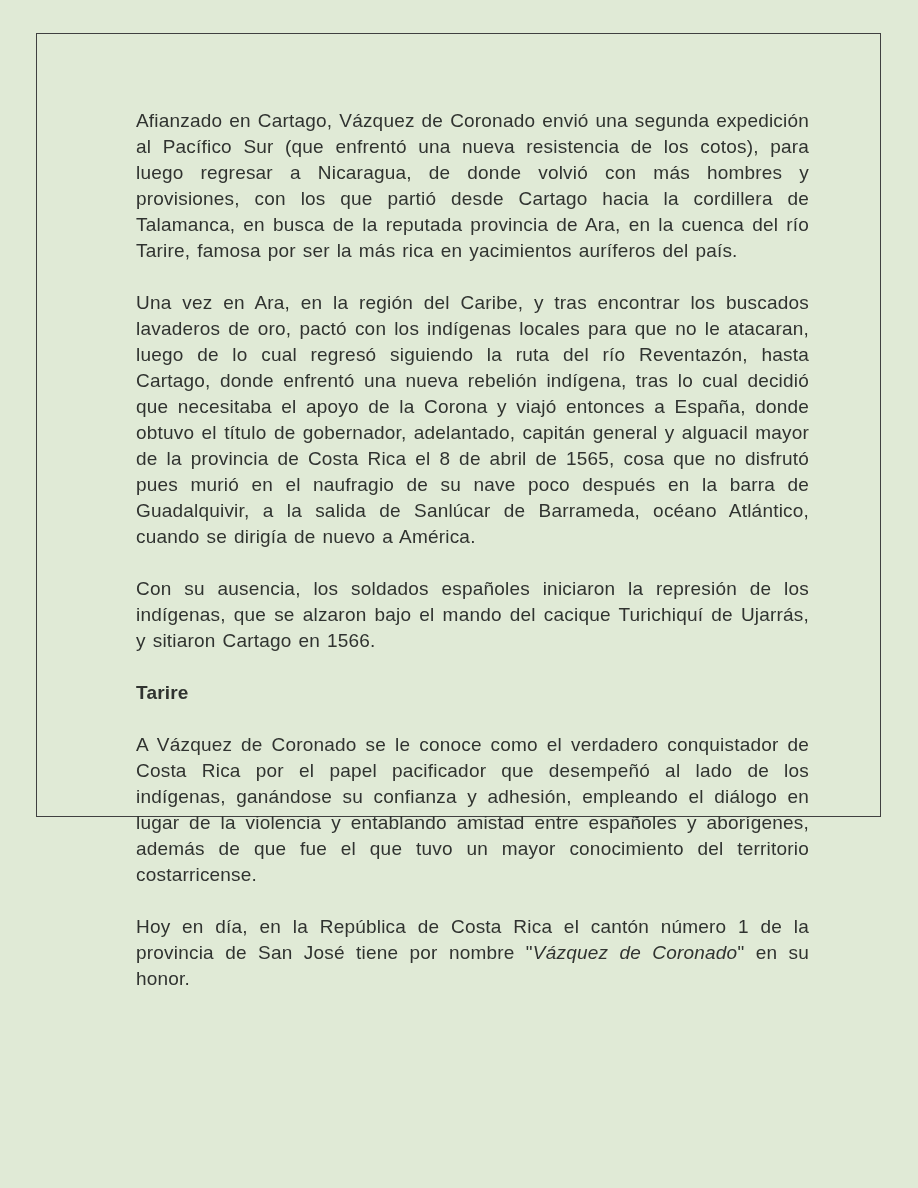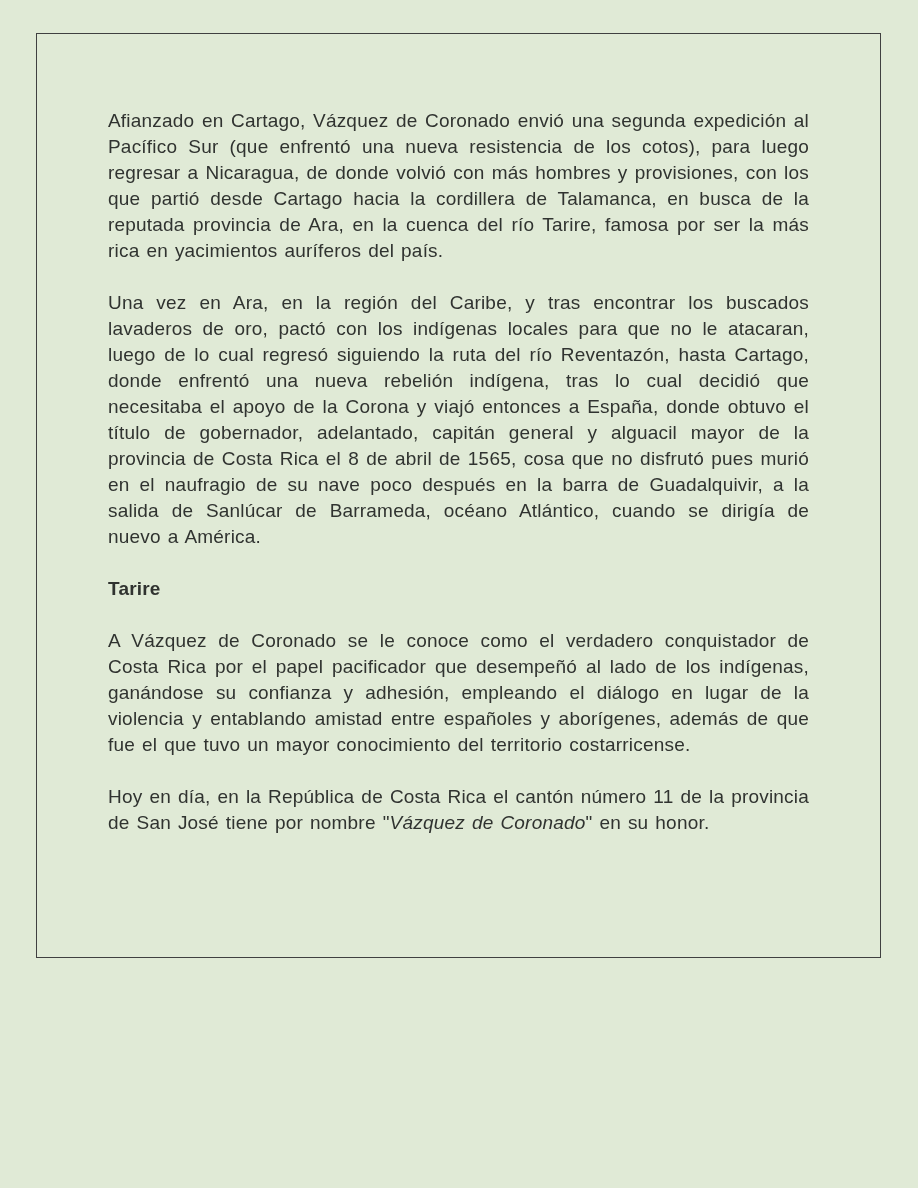--- a/index.html
+++ b/index.html
@@ -12,24 +12,25 @@
     background: var(--background, #e0ead6);
     font-family: "Liberation Sans", sans-serif;
     position: relative;
     overflow: hidden;
   }
   .frame {
     position: absolute;
     left: 36px;
     top: 33px;
     width: 845px;
-    height: 925px;
+    height: 784px;
     border: 1px solid var(--border, #404040);
     box-sizing: border-box;
     background: var(--background, #e0ead6);
+    padding-left: 28px;
   }
   .content {
     box-sizing: border-box;
     width: 100%;
     height: 100%;
     padding: 74px 71px 40px 71px;
     color: var(--text, #303330);
     font-size: 19px;
     line-height: 26px;
     letter-spacing: 0.2px;
@@ -51,17 +52,18 @@
     font-style: italic;
   }
 </style>
 </head>
 <body>
 
 <div class="frame">
   <article class="content">
     <p>Afianzado en Cartago, Vázquez de Coronado envió una segunda expedición al Pacífico Sur (que enfrentó una nueva resistencia de los cotos), para luego regresar a Nicaragua, de donde volvió con más hombres y provisiones, con los que partió desde Cartago hacia la cordillera de Talamanca, en busca de la reputada provincia de Ara, en la cuenca del río Tarire, famosa por ser la más rica en yacimientos auríferos del país.</p>
     <p>Una vez en Ara, en la región del Caribe, y tras encontrar los buscados lavaderos de oro, pactó con los indígenas locales para que no le atacaran, luego de lo cual regresó siguiendo la ruta del río Reventazón, hasta Cartago, donde enfrentó una nueva rebelión indígena, tras lo cual decidió que necesitaba el apoyo de la Corona y viajó entonces a España, donde obtuvo el título de gobernador, adelantado, capitán general y alguacil mayor de la provincia de Costa Rica el 8 de abril de 1565, cosa que no disfrutó pues murió en el naufragio de su nave poco después en la barra de Guadalquivir, a la salida de Sanlúcar de Barrameda, océano Atlántico, cuando se dirigía de nuevo a América.</p>
+    <p>Con su ausencia, los soldados españoles iniciaron la represión de los indígenas, que se alzaron bajo el mando del cacique Turichiquí de Ujarrás, y sitiaron Cartago en 1566.</p>
     <h2>Tarire</h2>
     <p>A Vázquez de Coronado se le conoce como el verdadero conquistador de Costa Rica por el papel pacificador que desempeñó al lado de los indígenas, ganándose su confianza y adhesión, empleando el diálogo en lugar de la violencia y entablando amistad entre españoles y aborígenes, además de que fue el que tuvo un mayor conocimiento del territorio costarricense.</p>
-    <p><span>Hoy en día, en la República de Costa Rica el cantón número 11 de la provincia de San José tiene por nombre "</span><em>Vázquez de Coronado</em><span>" en su honor.</span></p>
+    <p><span>Hoy en día, en la República de Costa Rica el cantón número 1 de la provincia de San José tiene por nombre "</span><em>Vázquez de Coronado</em><span>" en su honor.</span></p>
   </article>
 </div>
 
 </body></html>

